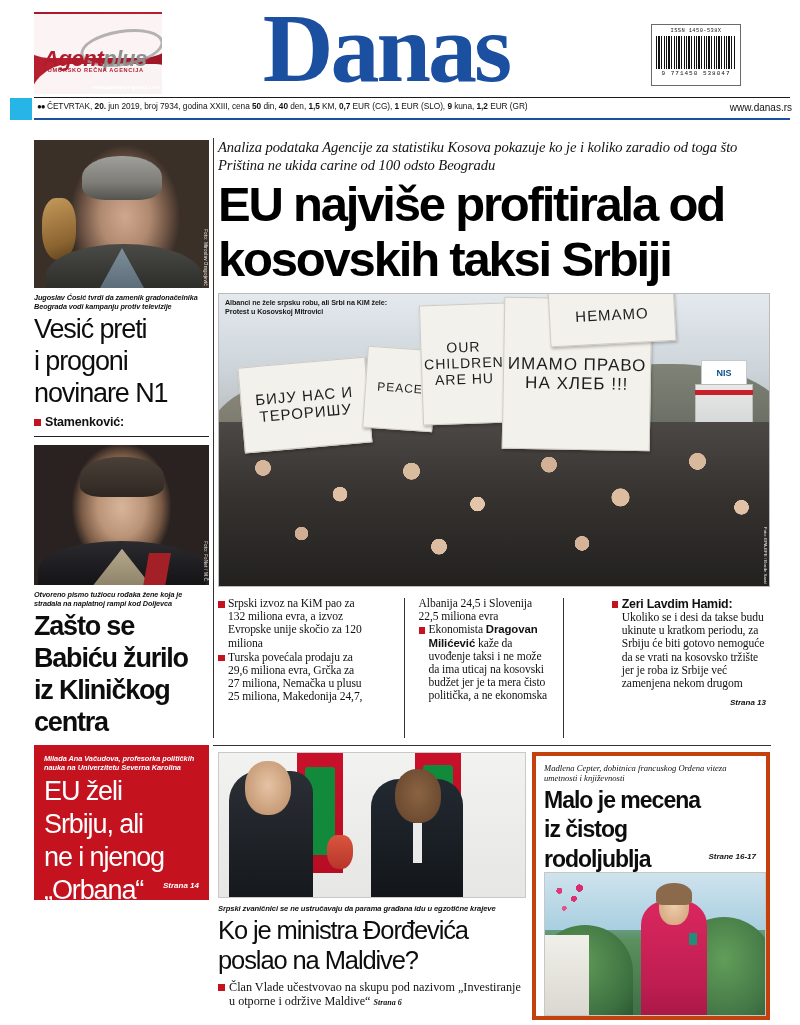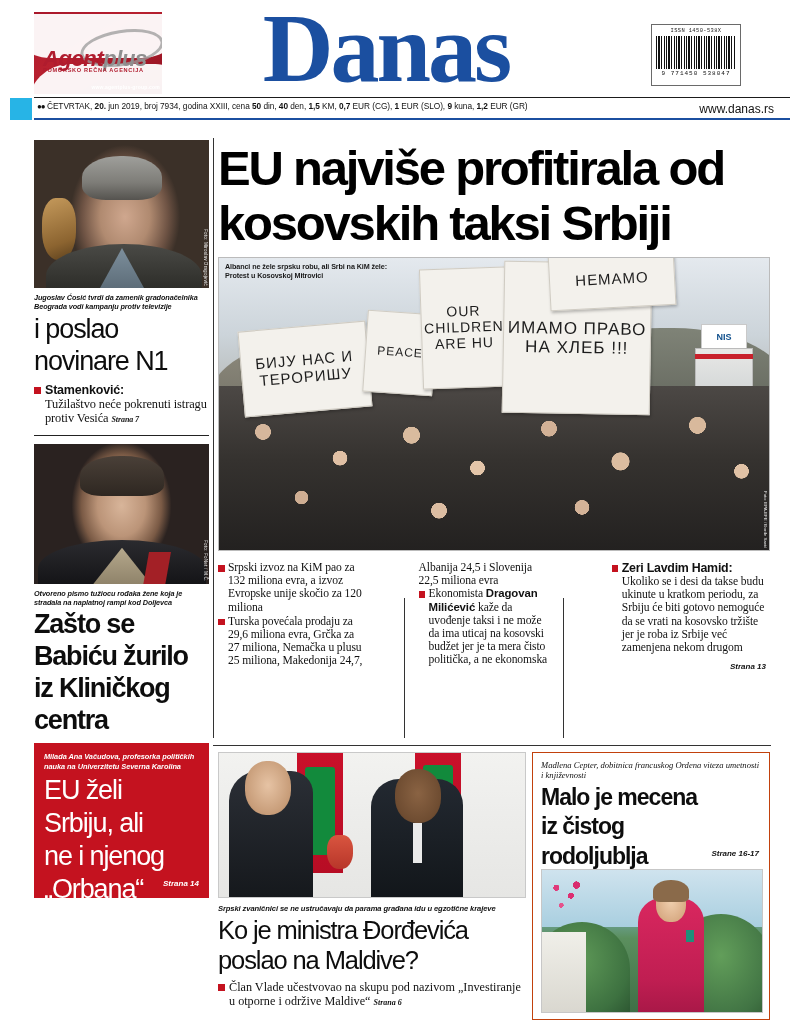--- a/index.html
+++ b/index.html
@@ -90,22 +90,22 @@
   .infobar-rule-bot {
     position: absolute; left: 34px; top: 22px; width: 756px; height: 2px; background: #1b4fa0;
   }
   .infobar-text {
     position: absolute; left: 37px; top: 5px; width: 640px;
     font-size: 8.3px; color: #111; white-space: nowrap; letter-spacing: -.05px;
   }
   .infobar-text b { font-weight: bold; }
   .infobar-dots { letter-spacing: -1px; font-size: 8px; }
   .infobar-url {
-    position: absolute; right: 26px; top: 6px;
-    font-size: 12px; color: #111; font-weight: normal;
+    position: absolute; right: 8px; top: 6px;
+    font-size: 10px; color: #111; font-weight: normal;
   }
 
   
   .left-col { position: absolute; left: 34px; top: 140px; width: 175px; }
 
   .photo { position: relative; overflow: hidden; background: #ddd; }
   .photo .credit {
     position: absolute; right: 1px; bottom: 2px;
     font-size: 4.6px; color: #f0f0f0; letter-spacing: .2px;
     writing-mode: vertical-rl; text-orientation: mixed;
@@ -347,21 +347,21 @@
     font-size: 7.6px; line-height: 9.6px; font-weight: bold; font-style: italic;
     color: #111; margin-top: 6px; letter-spacing: -.1px;
   }
   .hl-bot {
     font-size: 25.5px; line-height: 27px; letter-spacing: -1.1px;
     color: #0d0d0d; margin-top: 3px;
   }
 
   .bottom-right {
     position: absolute; left: 532px; top: 752px; width: 238px; height: 268px;
-    border: 1px solid #c2410c; padding: 7px 8px 8px 8px;
+    border: 4px solid #c2410c; padding: 7px 8px 8px 8px;
   }
   .br-kicker {
     font-family: "Liberation Serif", serif; font-style: italic;
     font-size: 8.6px; line-height: 10.4px; color: #111;
   }
   .br-hl {
     font-size: 23px; line-height: 25.5px; font-weight: bold;
     letter-spacing: -1px; color: #0d0d0d; margin-top: 4px;
   }
   .br-strana { position: absolute; right: 10px; top: 96px; }
@@ -451,31 +451,28 @@
   <div class="left-col">
 
     <div class="photo photo-cosic">
       <div class="cosic-vase"></div>
       <div class="cosic-hair"></div>
       <div class="cosic-body"></div>
       <div class="cosic-shirt"></div>
       <div class="credit">Foto: Miroslav Dragojević</div>
     </div>
     <div class="cap-small">Jugoslav Ćosić tvrdi da zamenik gradonačelnika Beograda vodi kampanju protiv televizije</div>
-    <div class="lead-hl">i poslao</div>
+    <div class="lead-hl">Vesić preti</div>
+    <div class="lead-hl">i progoni</div>
     <div class="lead-hl">novinare N1</div>
 
     <div class="bullet-block">
       <div class="bullet-row">
         <div class="sq"></div>
         <div class="bullet-lead">Stamenković:</div>
-      </div>
-      <div class="bullet-body">
-        <span>Tužilaštvo neće pokrenuti istragu protiv Vesića</span>
-        <span class="strana">Strana 7</span>
       </div>
     </div>
 
     <div class="rule-thin"></div>
 
     <div class="photo photo-babic">
       <div class="babic-hair"></div>
       <div class="babic-jacket"></div>
       <div class="babic-sweater"></div>
       <div class="babic-red"></div>
@@ -493,20 +490,21 @@
       <div class="hl">Srbiju, ali</div>
       <div class="hl">ne i njenog</div>
       <div class="hl">„Orbana“</div>
       <div class="strana">Strana 14</div>
     </div>
   </div>
 
   <div class="divider-v" style="left:213px; top:138px; width:1px; height:600px;"></div>
 
   <div class="main-area">
+    <div class="main-kicker">Analiza podataka Agencije za statistiku Kosova pokazuje ko je i koliko zaradio od toga što Priština ne ukida carine od 100 odsto Beogradu</div>
     <div class="main-headline">EU najviše profitirala od</div>
     <div class="main-headline">kosovskih taksi Srbiji</div>
 
     <div class="photo photo-protest">
       <div class="pp-sky"></div>
       <div class="pp-hill-l"></div>
       <div class="pp-hill-r"></div>
 
       <div class="nis-sign">NIS</div>
       <div class="nis-pole"></div>

